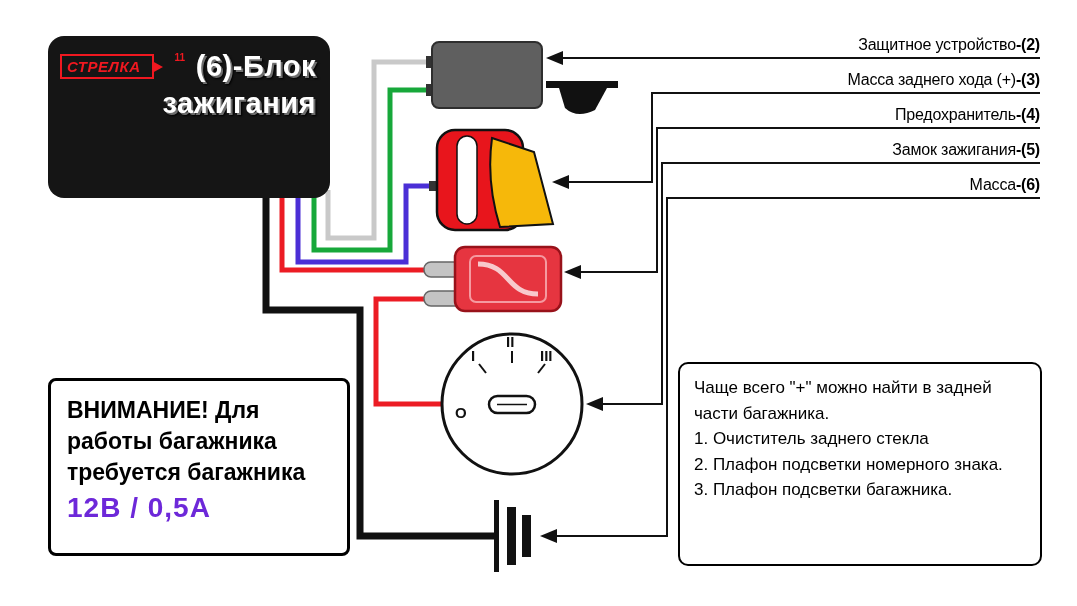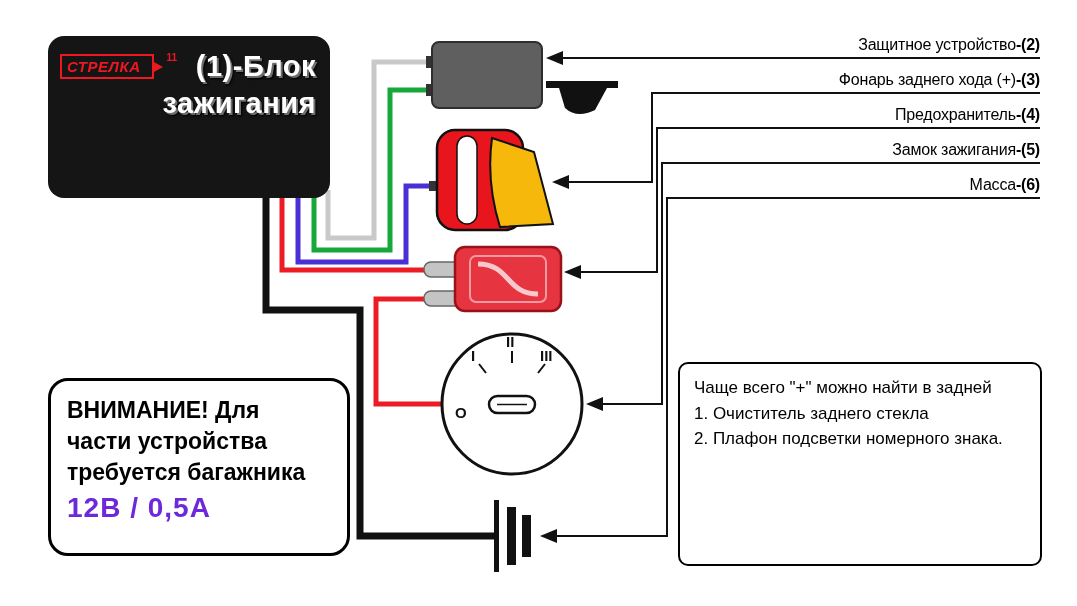--- a/index.html
+++ b/index.html
@@ -21,39 +21,39 @@
     position:relative; display:inline-block;
     border:2px solid #f01820; color:#f01820;
     font-weight:bold; font-style:italic; font-size:15px; letter-spacing:.5px;
     padding:2px 12px 2px 5px; background:#151515;
   }
   .brand-arrow {
     position:absolute; right:-11px; top:50%; transform:translateY(-50%);
     width:0; height:0; border-left:11px solid #f01820;
     border-top:6px solid transparent; border-bottom:6px solid transparent;
   }
-  .brand-suffix { color:#f01820; font-size:10px; font-weight:bold; margin-left:12px; margin-top:-2px; }
+  .brand-suffix { color:#f01820; font-size:10px; font-weight:bold; margin-left:20px; margin-top:-2px; }
   .ecu-title {
     font-weight:bold; font-size:29px; line-height:37px; text-align:right;
     letter-spacing:.5px;
     text-shadow:2px 2px 0 #6e6e6e, 3px 3px 2px #000;
     white-space:nowrap;
   }
 
   
   .callout-label {
     position:absolute; right:37px; text-align:right; white-space:nowrap;
     font-size:16px; line-height:24px; letter-spacing:-0.2px;
   }
   .callout-label b { font-weight:bold; }
 
   
   .warning {
     position:absolute; left:48px; top:378px; width:302px; height:178px;
-    box-sizing:border-box; background:#fff; border:3px solid #000; border-radius:20px;
+    box-sizing:border-box; background:#fff; border:3px solid #000; border-radius:8px;
     padding:14px 20px 10px 16px; font-weight:bold; font-size:23px; line-height:31px;
     white-space:nowrap;
   }
   .warning .rating { color:#6d28d9; font-size:28px; margin-top:4px; letter-spacing:1px; }
 
   
   .note {
     position:absolute; left:678px; top:362px; width:364px; height:204px;
     box-sizing:border-box; background:#fff; border:2px solid #000; border-radius:10px;
     padding:11px 14px; font-size:17px; line-height:25.5px; white-space:nowrap;
@@ -137,47 +137,49 @@
 
   <div class="ecu">
     <div class="ecu-row">
       <span class="logo-wrap">
         <span class="brand">
           <span>СТРЕЛКА</span>
           <span class="brand-arrow"></span>
         </span>
         <span class="brand-suffix">11</span>
       </span>
-      <span class="ecu-title">(1)-Блок</span>
+      <span class="ecu-title">(6)-Блок</span>
     </div>
     <div class="ecu-title">зажигания</div>
   </div>
 
   <div class="callout-label" style="top:33px;">
     <span>Защитное устройство</span><b>-(2)</b>
   </div>
   <div class="callout-label" style="top:68px;">
-    <span>Фонарь заднего хода (+)</span><b>-(3)</b>
+    <span>Масса заднего хода (+)</span><b>-(3)</b>
   </div>
   <div class="callout-label" style="top:103px;">
     <span>Предохранитель</span><b>-(4)</b>
   </div>
   <div class="callout-label" style="top:138px;">
     <span>Замок зажигания</span><b>-(5)</b>
   </div>
   <div class="callout-label" style="top:173px;margin-left:12px;">
     <span>Масса</span><b>-(6)</b>
   </div>
 
   <div class="warning">
     <div>ВНИМАНИЕ! Для</div>
-    <div>части устройства</div>
+    <div>работы багажника</div>
     <div>требуется багажника</div>
     <div class="rating">12В / 0,5А</div>
   </div>
 
   <div class="note">
     <div>Чаще всего "+" можно найти в задней</div>
+    <div>части багажника.</div>
     <div>1. Очиститель заднего стекла</div>
     <div>2. Плафон подсветки номерного знака.</div>
+    <div>3. Плафон подсветки багажника.</div>
   </div>
 
 </div>
 
 </body></html>

